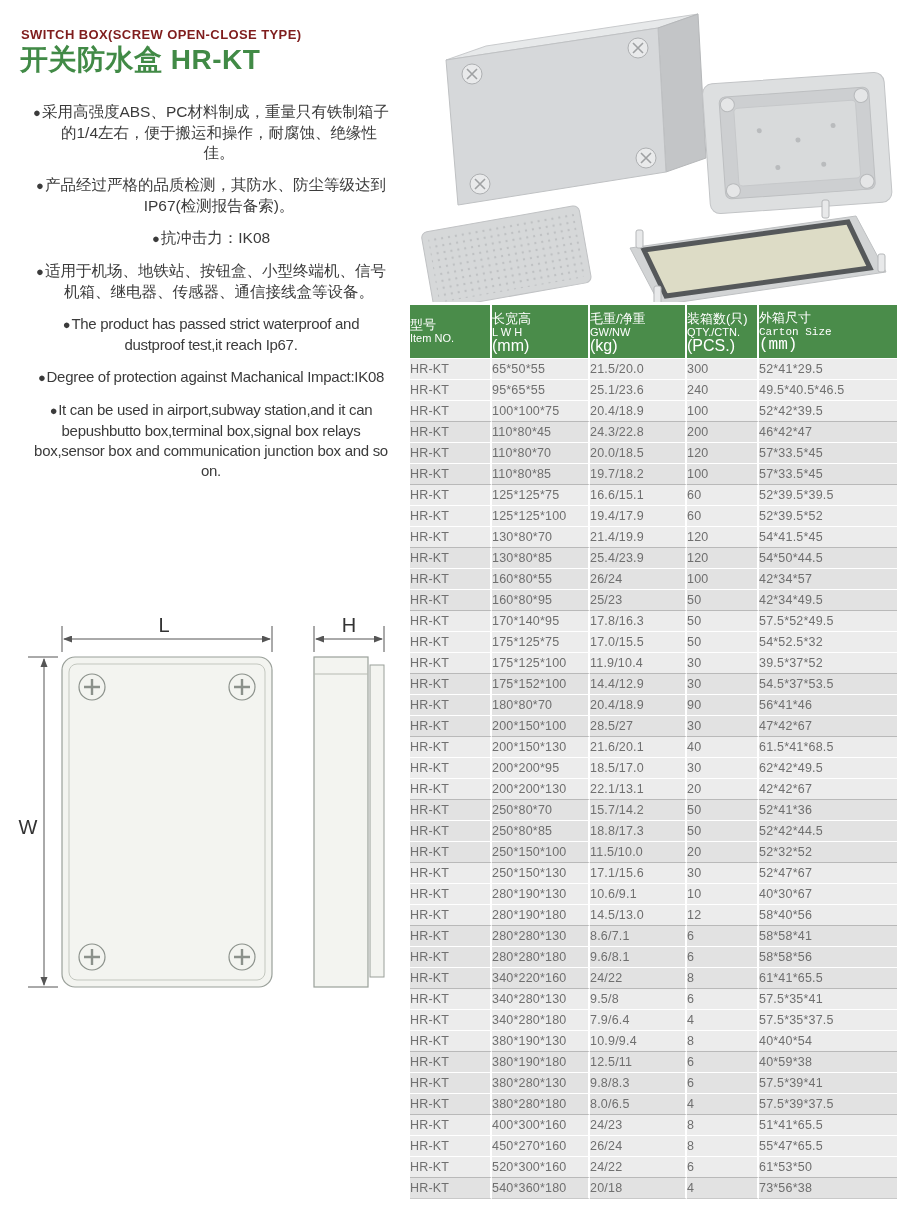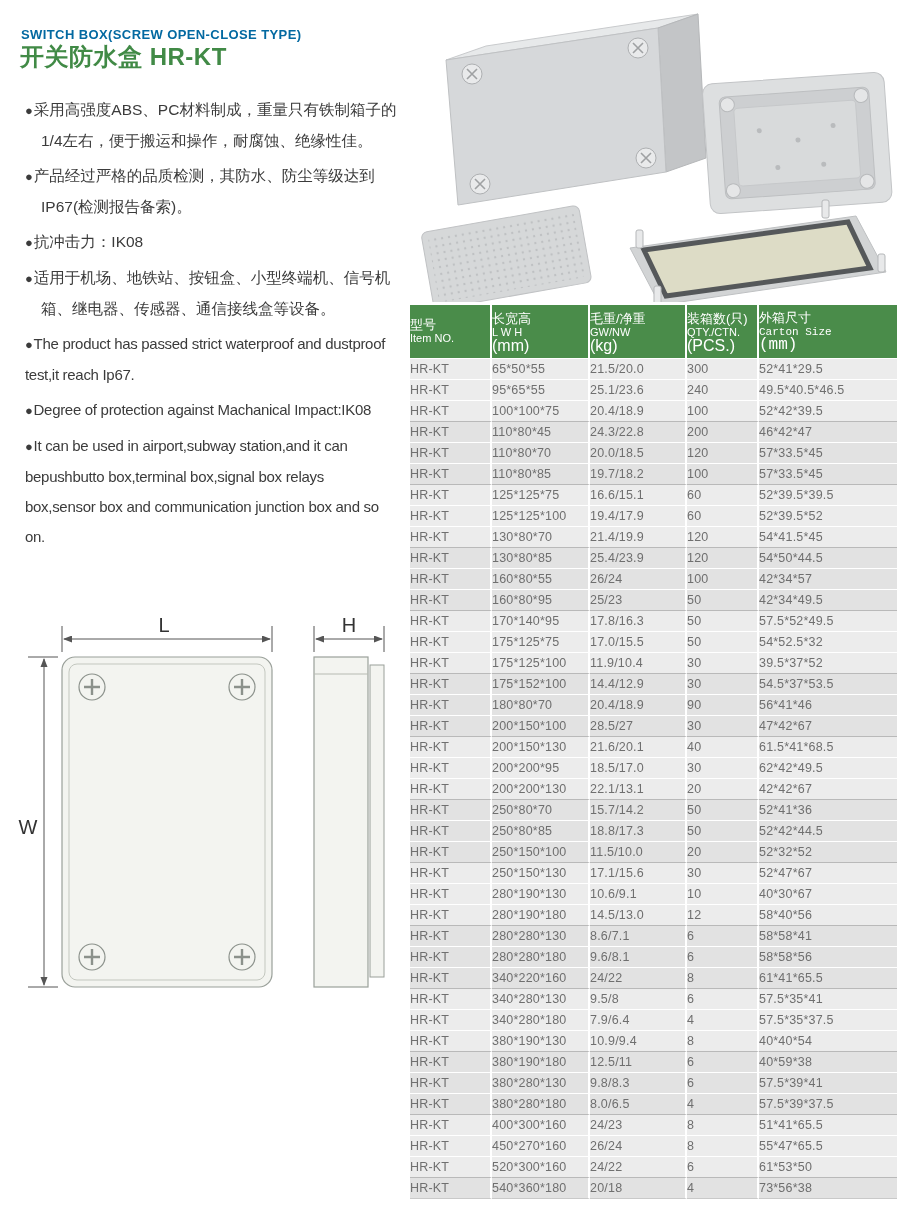--- a/index.html
+++ b/index.html
@@ -4,30 +4,30 @@
 <style>
   html,body{margin:0;padding:0;}
   body{
     width:900px;height:1211px;position:relative;overflow:hidden;
     background:#ffffff;
     font-family:"Liberation Sans","DejaVu Sans",sans-serif;
   }
   
   .subtitle{
     position:absolute;left:21px;top:27px;
-    font-size:13px;font-weight:bold;color:#0369a1;letter-spacing:.4px;
+    font-size:13px;font-weight:bold;color:#7f1d1d;letter-spacing:.4px;
   }
   .title{
     position:absolute;left:20px;top:41px;
-    font-size:24px;font-weight:bold;color:#418a46;letter-spacing:.5px;
+    font-size:28px;font-weight:bold;color:#418a46;letter-spacing:.5px;
   }
   .features{
     position:absolute;left:20px;top:90px;width:382px;color:#3b3b3b;
   }
-  .features p{margin:5px;line-height:30px;}
+  .features p{margin:12px;line-height:20px;text-align:center;}
   .features p.zh{font-size:15.5px;padding-left:16px;text-indent:-16px;}
   .features p.en{font-size:15px;letter-spacing:-.3px;}
   .features .bullet{margin-right:1px;font-size:13px;}
   
   .drawing{position:absolute;left:14px;top:612px;width:400px;height:382px;}
   
   .photos{position:absolute;left:408px;top:0;width:492px;height:302px;}
   
   table.spec{
     position:absolute;left:410px;top:305px;width:487px;

